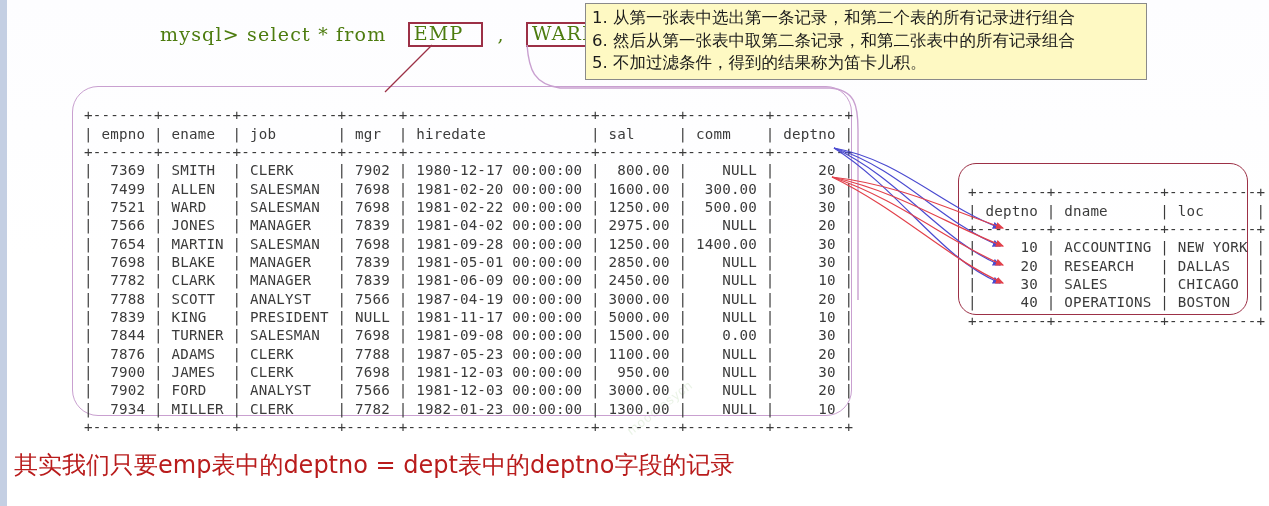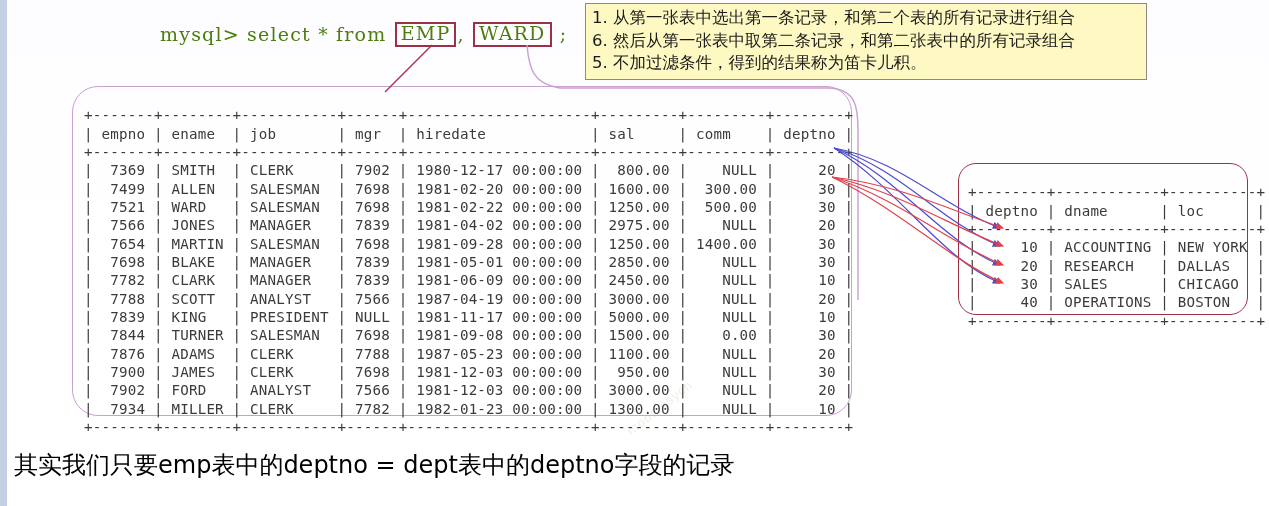--- a/index.html
+++ b/index.html
@@ -37,22 +37,22 @@
     font-family:"DejaVu Serif", serif;
     font-size:19px;
     color:#4d7c0f;
     letter-spacing:1.2px;
     white-space:pre;
     display:flex;align-items:center;
   }
   .sql-token{white-space:pre;}
   .tbl-box{
     border:2px solid #9c3046;
-    padding:0px 4px 1px 4px;
-    margin:0 1px;
+    padding:0px 18px 1px 4px;
+    margin:0 14px;
     line-height:1.05;
     display:inline-block;
   }
 
   
   .note-box{
     position:absolute;left:585px;top:3px;width:562px;
     border:1px solid #8a8a8a;
     background:#fef9c3;
     padding:3px 4px 4px 6px;
@@ -99,21 +99,21 @@
     color:#3b3b3b;
     white-space:pre;
     letter-spacing:0.2px;
   }
 
   
   .caption{
     position:absolute;left:14px;top:449px;
     font-family:"DejaVu Sans", sans-serif;
     font-size:24px;
-    color:#000000;
+    color:#b91c1c;
     white-space:nowrap;
   }
 
   svg.overlay{position:absolute;left:0;top:0;width:1269px;height:506px;pointer-events:none;}
 </style>
 </head>
 <body>
 
 <div id="root">
 

